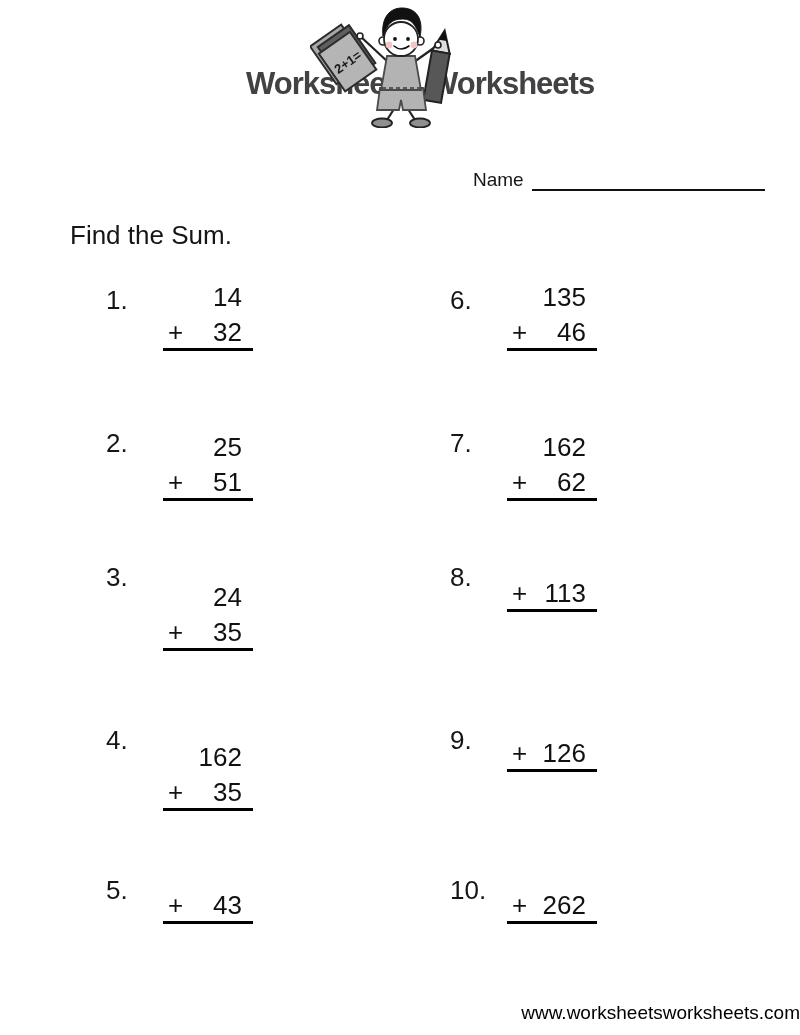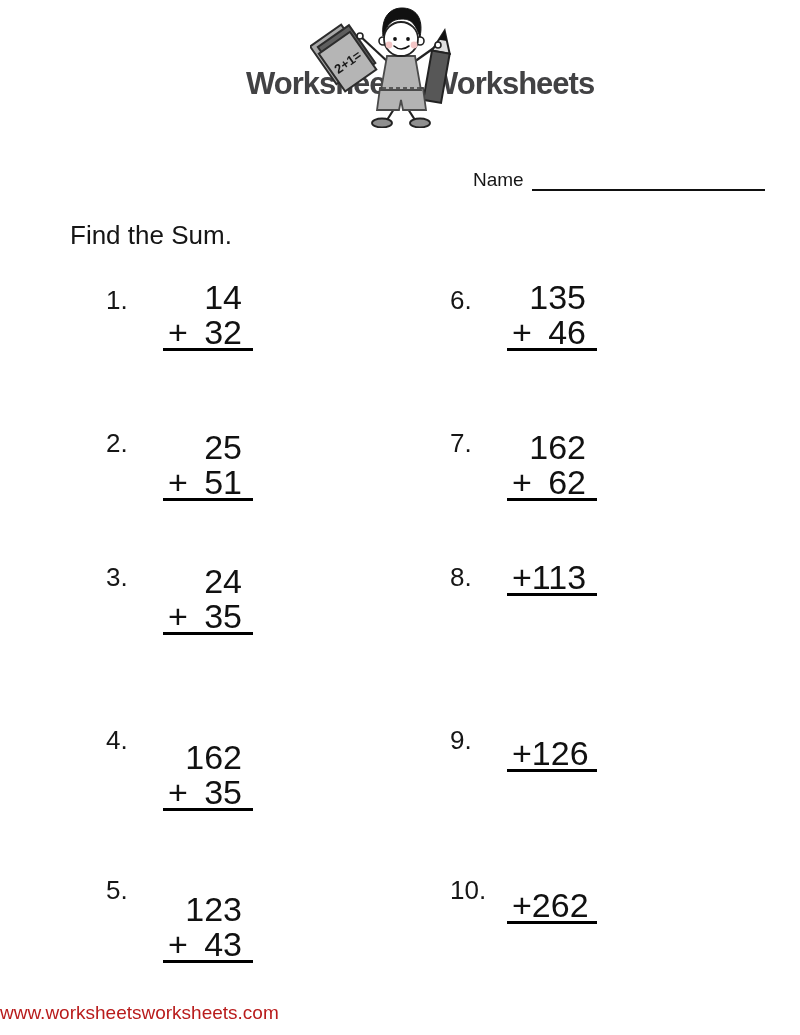--- a/index.html
+++ b/index.html
@@ -47,46 +47,46 @@
     font-size: 26px; color: #161616; margin-top: 9px;
   }
 
   
   .problem { position: absolute; display: flex; align-items: flex-start; }
   .p-label {
     width: 57px;
     font-size: 26px; line-height: 30px;
     color: #161616;
   }
-  .p-body { width: 90px; font-size: 34px; color: #111; }
+  .p-body { width: 90px; font-size: 26px; color: #111; }
   .p-top  { text-align: right; padding-right: 11px; line-height: 39px; white-space: nowrap; }
   .p-bot  {
     display: flex; justify-content: space-between; align-items: baseline;
     line-height: 30px;
     padding: 0 11px 1px 5px;
     border-bottom: 3px solid #000;
     white-space: nowrap;
   }
   .c1 { left: 106px; }
   .c2 { left: 450px; }
   .r1 { top: 278px; }
   .r2 { top: 428px; }
   .r3 { top: 562px; }
   .r4 { top: 725px; }
   .r5 { top: 875px; }
   .r1 .p-label { margin-top: 7px; }
-  .r3 .p-body  { }
+  .r3 .p-body  { margin-top: 16px; }
   .r4 .p-body  { margin-top: 13px; }
   .r5 .p-body  { margin-top: 15px; }
 
   
   .site-url {
     position: absolute; left: 0; right: 0; top: 1002px;
-    text-align: left;
-    font-size: 19px; color: #b91c1c;
+    text-align: right;
+    font-size: 19px; color: #000000;
   }
 </style>
 </head>
 <body>
 
 <div class="page">
 
   <div>
     <span class="logo-text left">Worksheets</span>
     <span class="logo-text right">Worksheets</span>
@@ -182,21 +182,20 @@
       <div class="p-bot">
         <span>+</span>
         <span>35</span>
       </div>
     </div>
   </div>
 
   <div class="problem c1 r5">
     <div class="p-label">5.</div>
     <div class="p-body">
-      <div class="p-top">123</div>
       <div class="p-bot">
         <span>+</span>
         <span>43</span>
       </div>
     </div>
   </div>
 
   <div class="problem c2 r1">
     <div class="p-label">6.</div>
     <div class="p-body">

